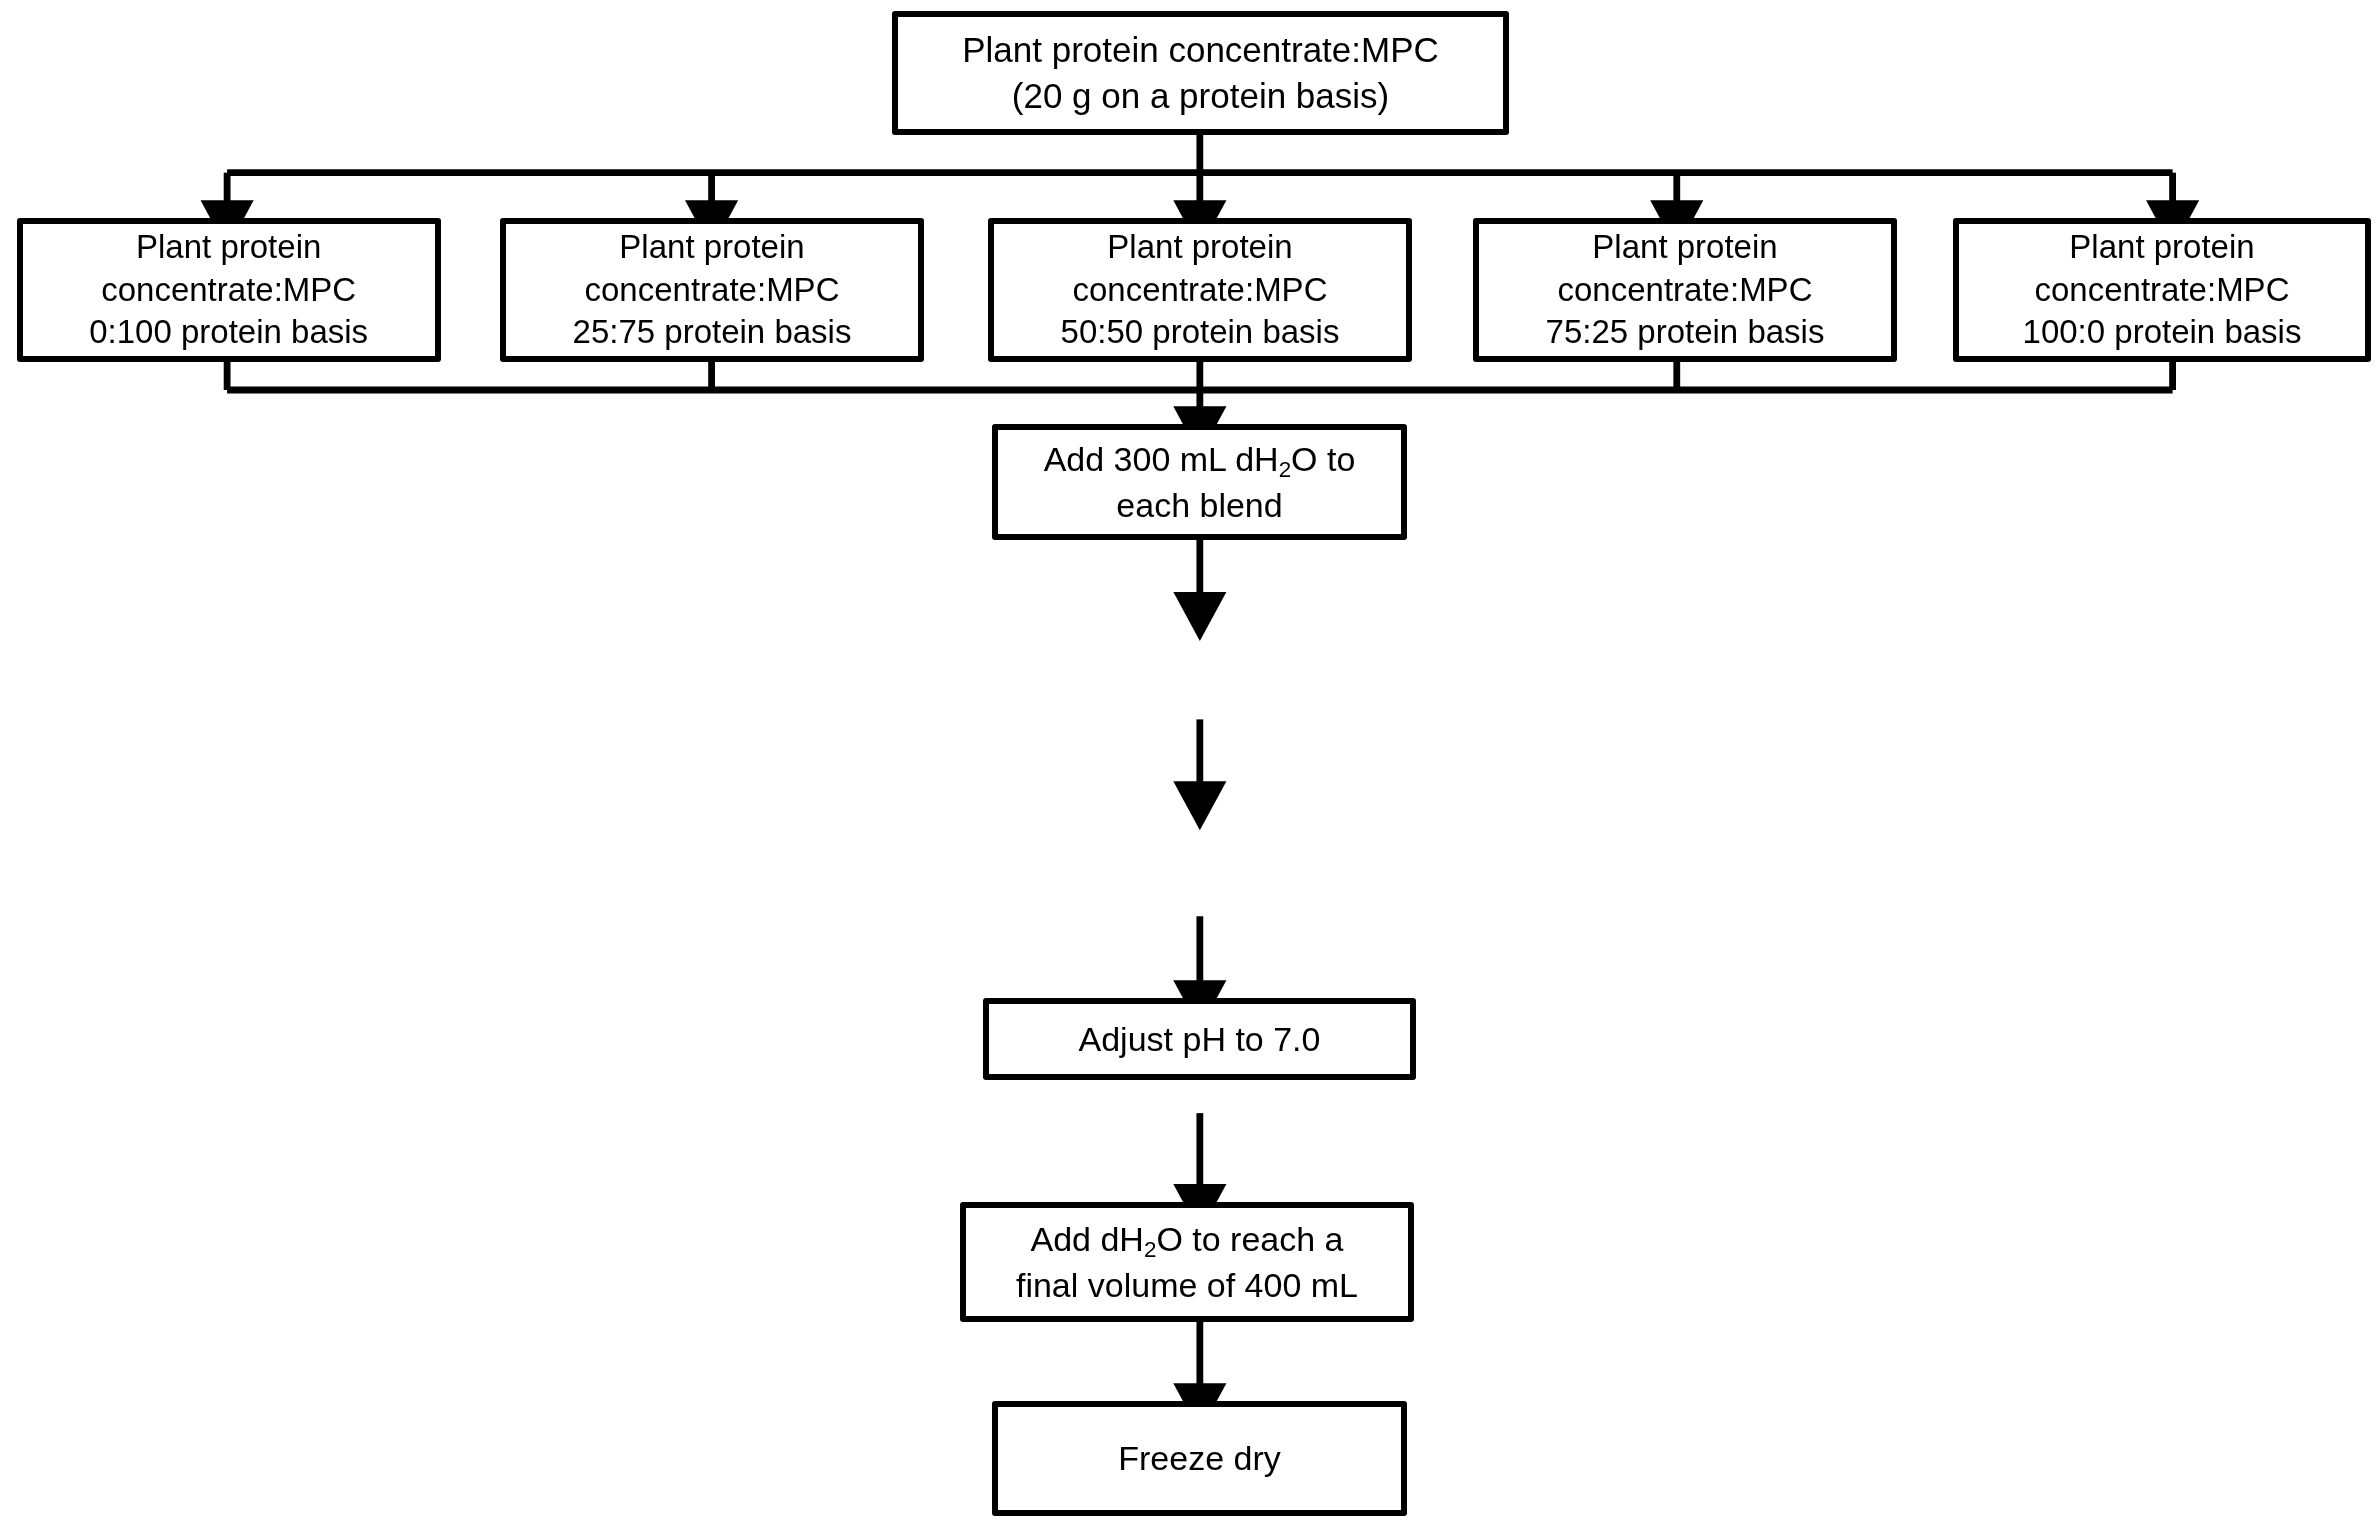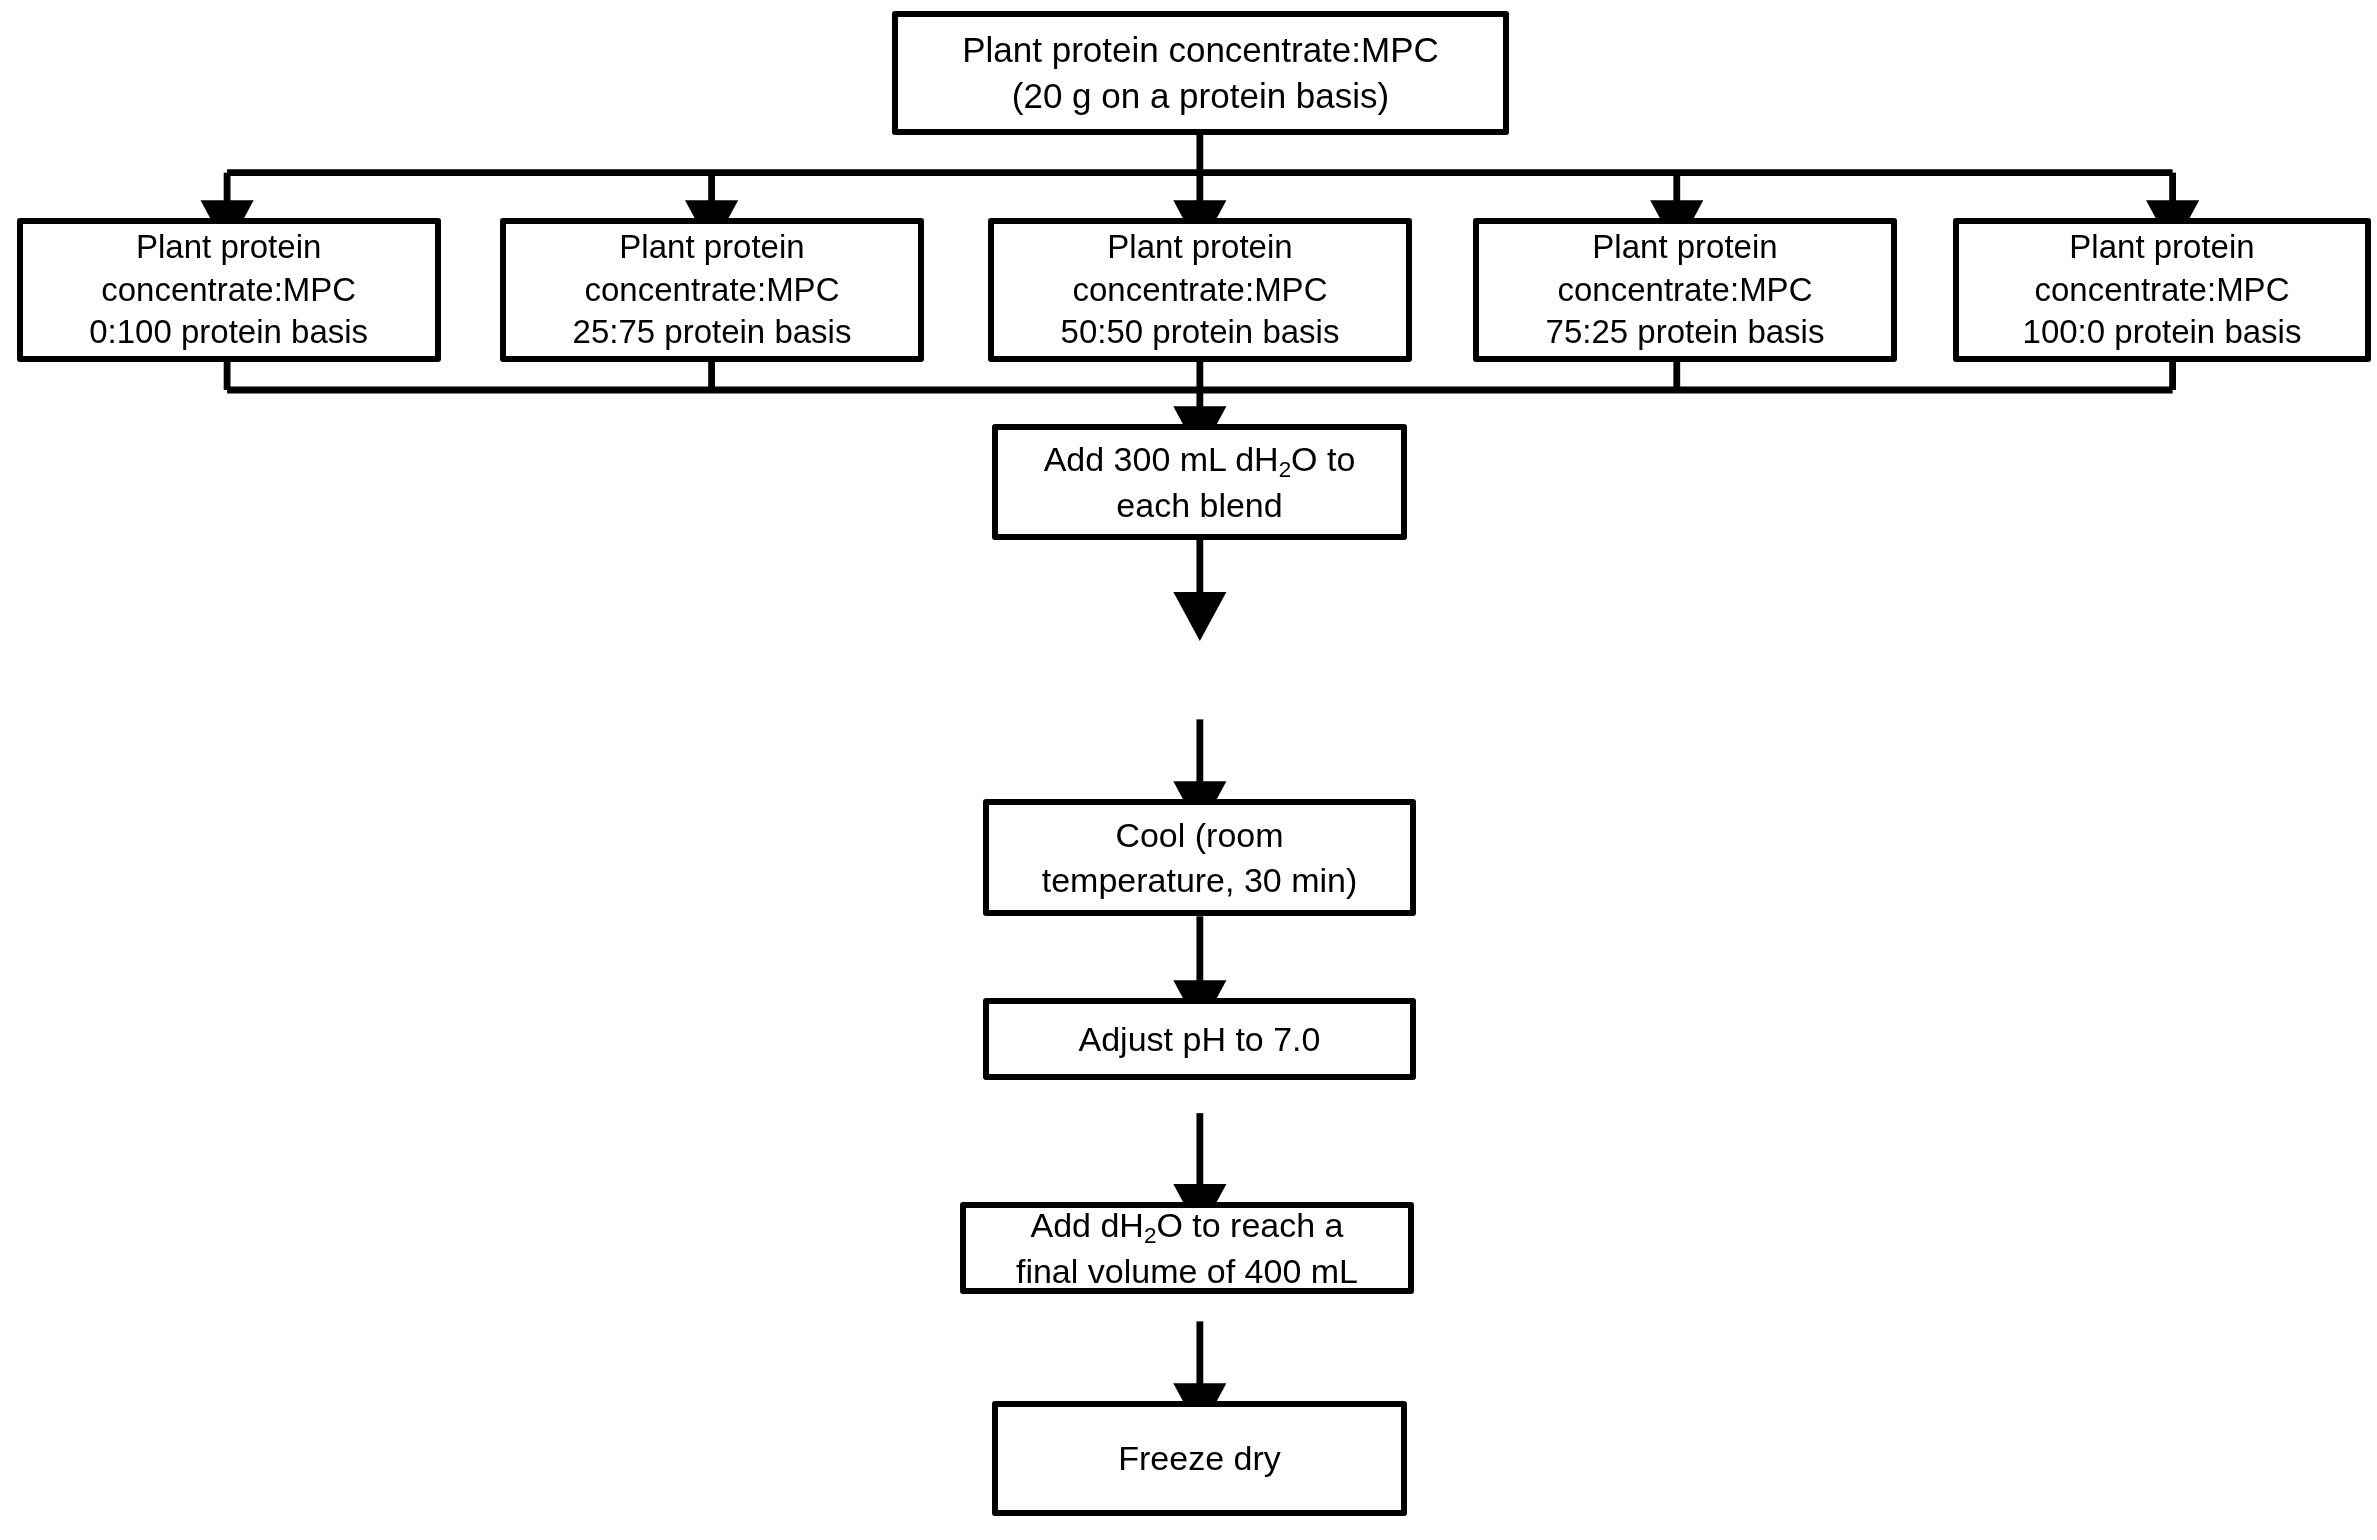--- a/index.html
+++ b/index.html
@@ -125,30 +125,26 @@
     <span class="txt">Plant protein
 concentrate:MPC
 100:0 protein basis</span>
   </div>
 
   <div class="node step" style="left:992px; top:424px; width:415px; height:116px;">
     <span class="txt"><span>Add 300 mL dH</span><sub>2</sub><span>O to</span><br><span>each blend</span></span>
   </div>
 
 
-  <div class="node step" style="left:983px; top:799px; width:433px; height:117px;">
-    <span class="txt">Cool (room
-temperature, 30 min)</span>
-  </div>
 
   <div class="node step" style="left:983px; top:998px; width:433px; height:82px;">
     <span class="txt">Adjust pH to 7.0</span>
   </div>
 
-  <div class="node step" style="left:960px; top:1202px; width:454px; height:92px;">
+  <div class="node step" style="left:960px; top:1202px; width:454px; height:120px;">
     <span class="txt"><span>Add dH</span><sub>2</sub><span>O to reach a</span><br><span>final volume of 400 mL</span></span>
   </div>
 
   <div class="node step" style="left:992px; top:1401px; width:415px; height:115px;">
     <span class="txt">Freeze dry</span>
   </div>
 
 </div>
 
 

